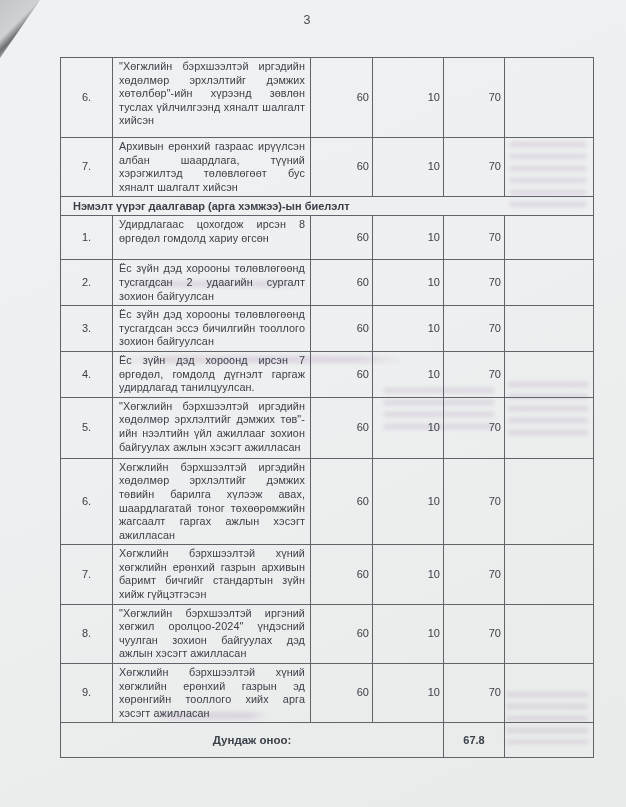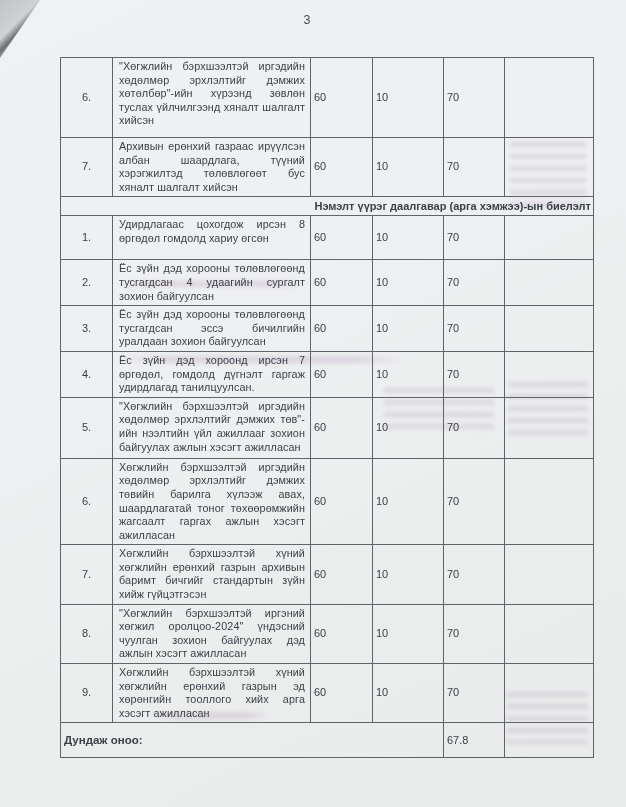--- a/index.html
+++ b/index.html
@@ -36,28 +36,28 @@
     padding:1px 3px;
     vertical-align:middle;
     overflow:hidden;
   }
   td.no{ text-align:center;font-size:11px; }
   td.txt{
     text-align:justify;vertical-align:top;
     padding:2px 5px 2px 6px;
     letter-spacing:.1px;
   }
-  td.num{ text-align:left;font-size:11px; }
+  td.num{ text-align:right;font-size:11px; }
   td.blank{}
   td.section{
-    text-align:right;font-weight:bold;font-size:11px;
-    padding:2px 2px;
-  }
-  td.avg-label{ text-align:left;font-weight:bold;font-size:11.5px; }
-  td.avg-value{ font-weight:normal;font-size:11px; }
+    text-align:left;font-weight:bold;font-size:11px;
+    padding:2px 12px;
+  }
+  td.avg-label{ text-align:center;font-weight:bold;font-size:11.5px; }
+  td.avg-value{ text-align:center;font-weight:bold;font-size:11px; }
   
   .ghost{
     position:absolute;
     filter:blur(2px);
     opacity:.32;
     pointer-events:none;
   }
   .ghost.lines{
     background:repeating-linear-gradient(180deg,
       rgba(164,138,176,.75) 0 5px, rgba(164,138,176,0) 5px 12px);
@@ -121,30 +121,30 @@
         <td class="no">1.</td>
         <td class="txt">Удирдлагаас цохогдож ирсэн 8 өргөдөл гомдолд хариу өгсөн</td>
         <td class="num">60</td>
         <td class="num">10</td>
         <td class="num">70</td>
         <td class="blank"></td>
       </tr>
 
       <tr style="height:43px">
         <td class="no">2.</td>
-        <td class="txt">Ёс зүйн дэд хорооны төлөвлөгөөнд тусгагдсан 4 удаагийн сургалт зохион байгуулсан</td>
+        <td class="txt">Ёс зүйн дэд хорооны төлөвлөгөөнд тусгагдсан 2 удаагийн сургалт зохион байгуулсан</td>
         <td class="num">60</td>
         <td class="num">10</td>
         <td class="num">70</td>
         <td class="blank"></td>
       </tr>
 
       <tr style="height:43px">
         <td class="no">3.</td>
-        <td class="txt">Ёс зүйн дэд хорооны төлөвлөгөөнд тусгагдсан эссэ бичилгийн уралдаан зохион байгуулсан</td>
+        <td class="txt">Ёс зүйн дэд хорооны төлөвлөгөөнд тусгагдсан эссэ бичилгийн тооллого зохион байгуулсан</td>
         <td class="num">60</td>
         <td class="num">10</td>
         <td class="num">70</td>
         <td class="blank"></td>
       </tr>
 
       <tr style="height:45px">
         <td class="no">4.</td>
         <td class="txt">Ёс зүйн дэд хороонд ирсэн 7 өргөдөл, гомдолд дүгнэлт гаргаж удирдлагад танилцуулсан.</td>
         <td class="num">60</td>

